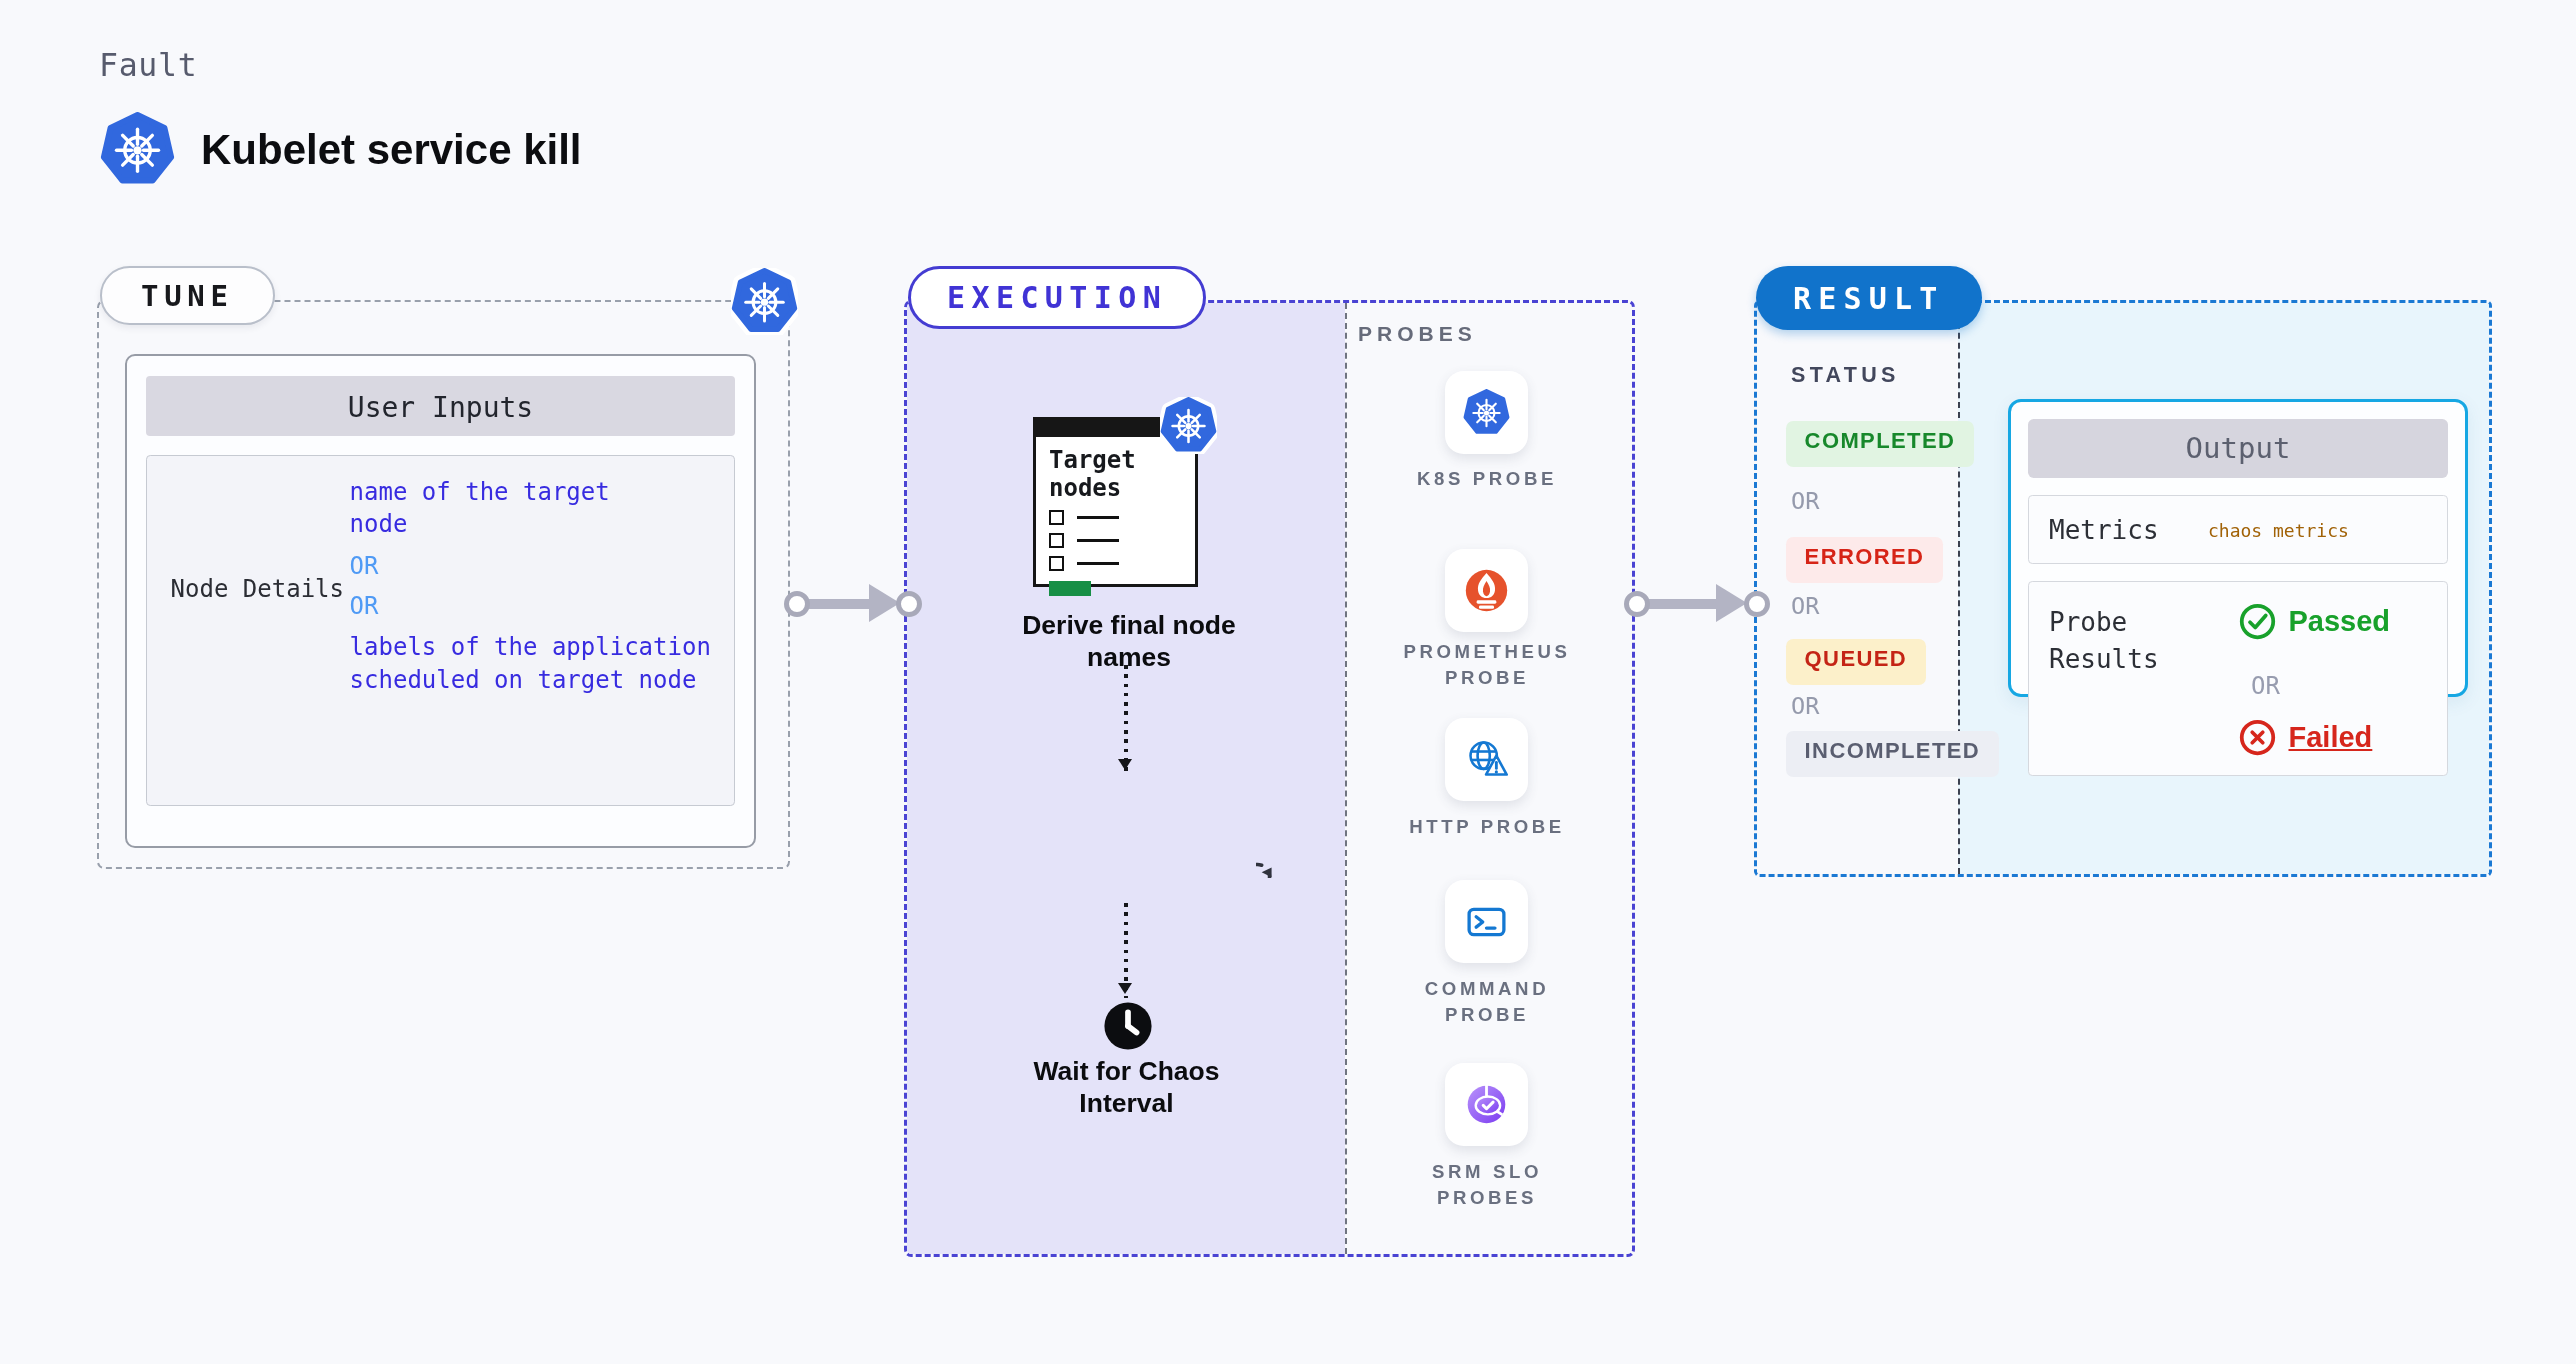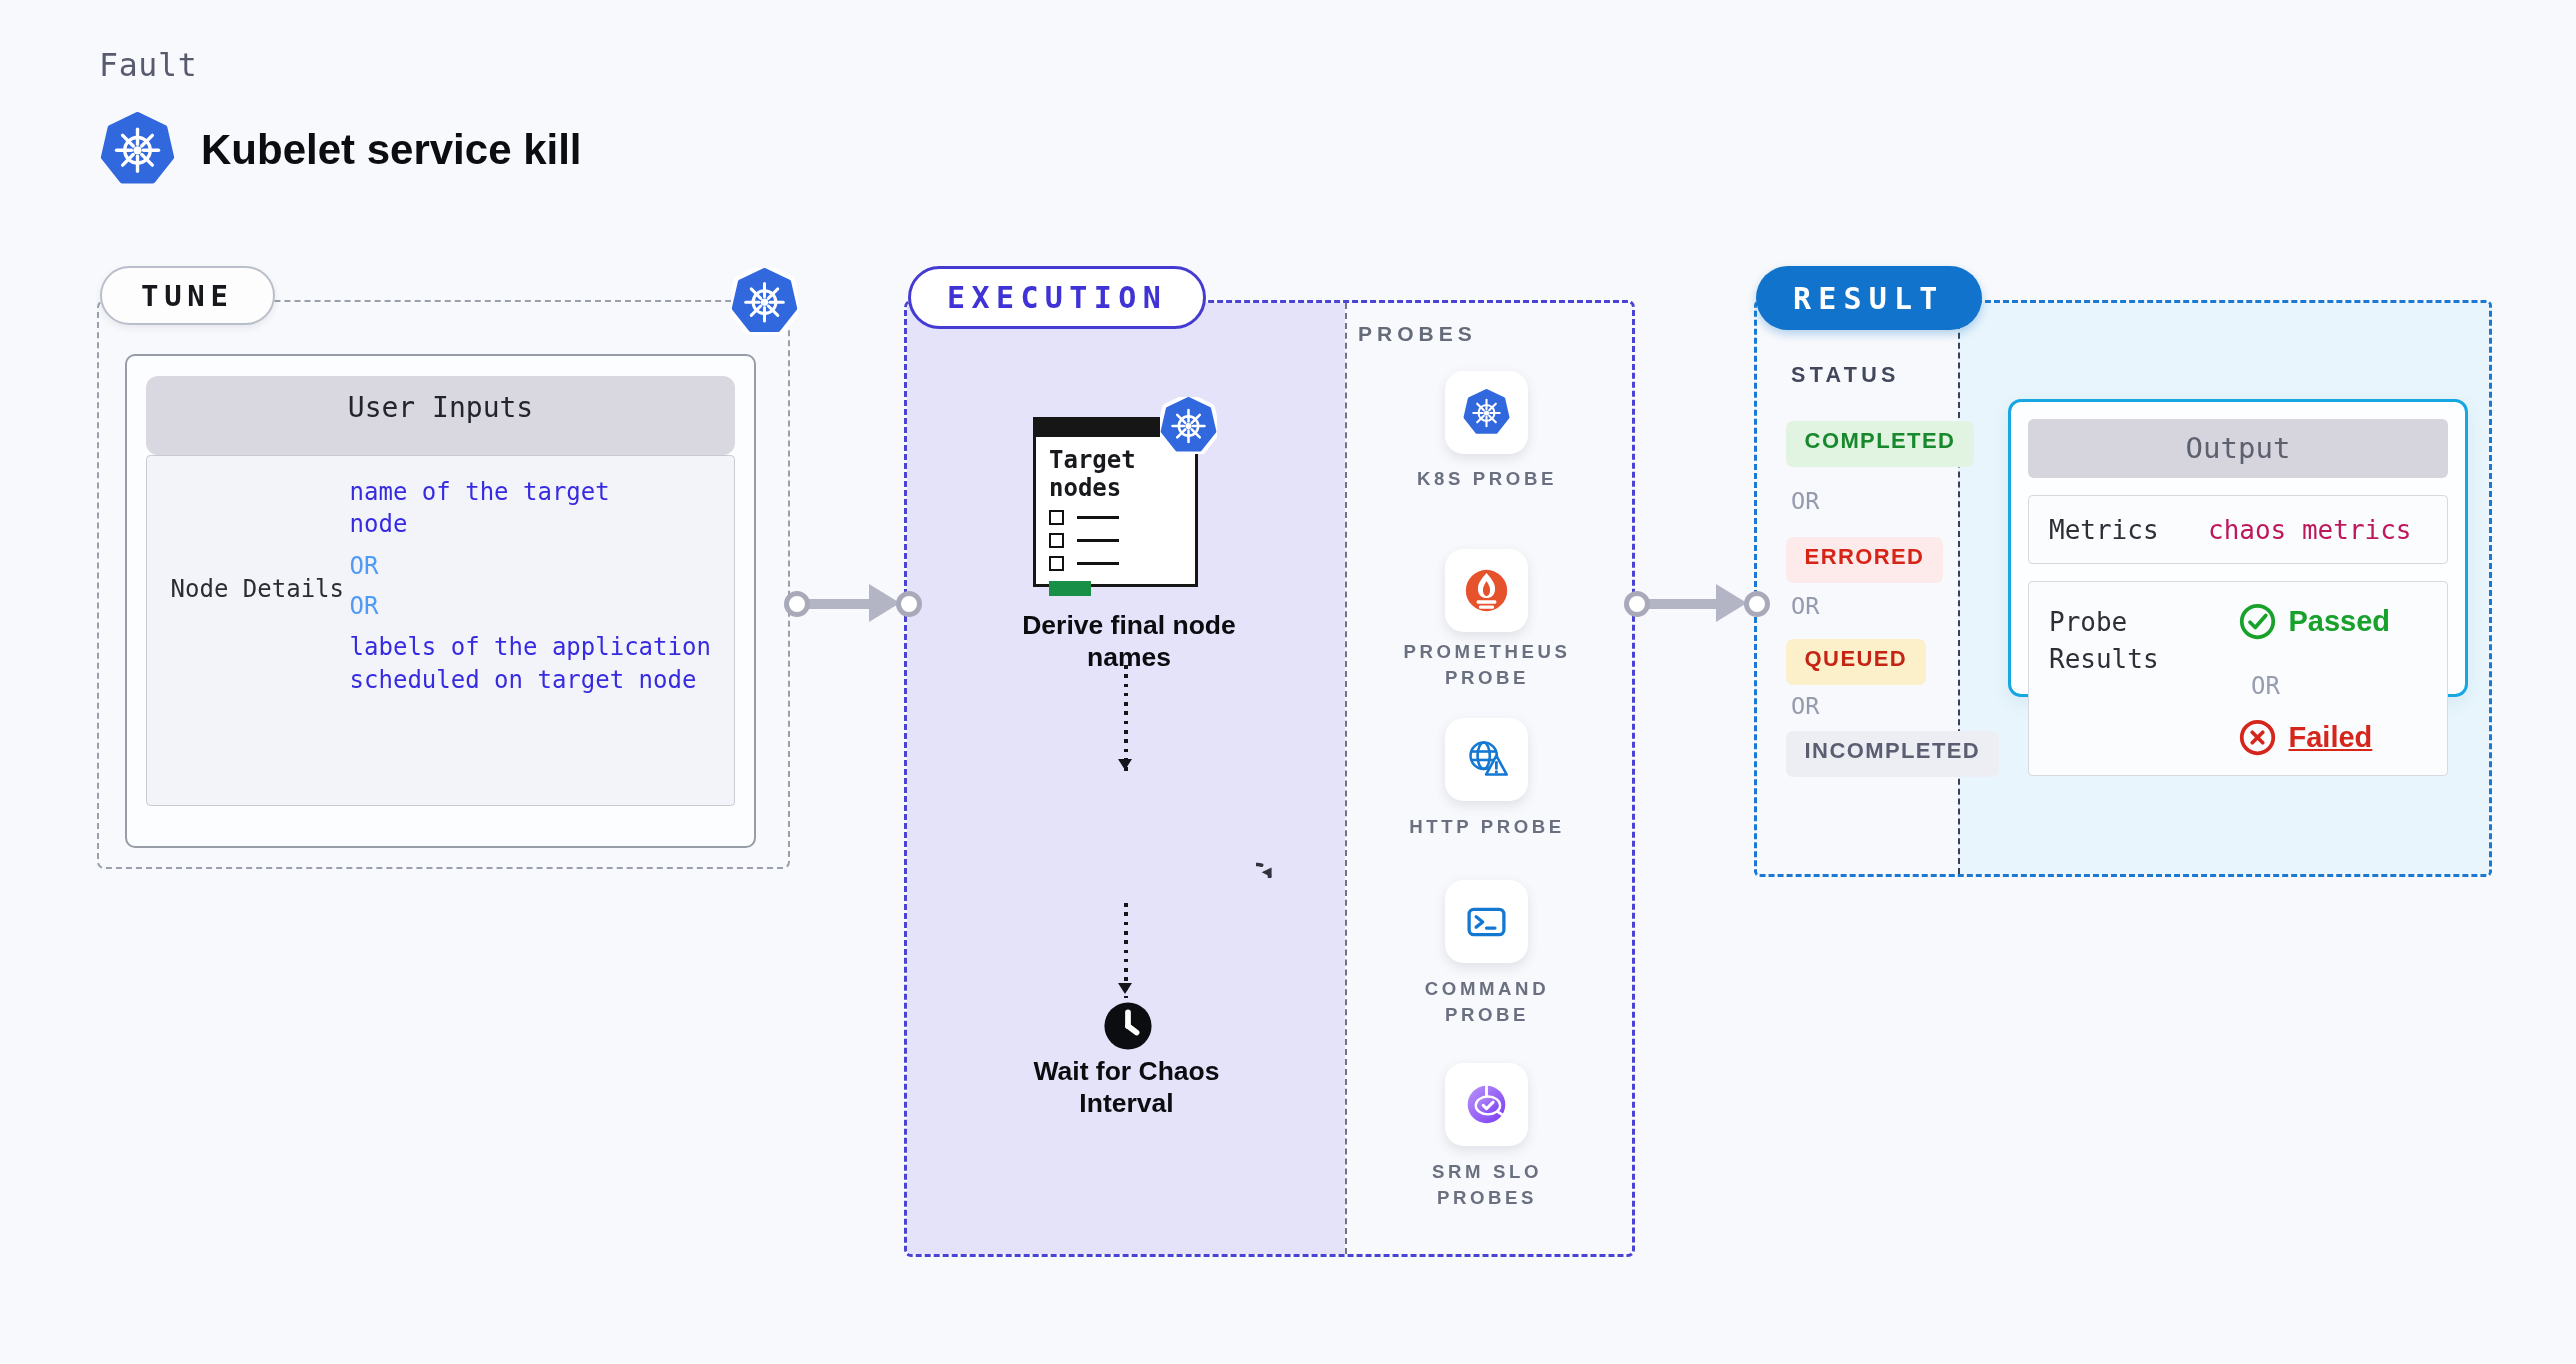--- a/index.html
+++ b/index.html
@@ -26,21 +26,21 @@
   .result-pill { left:1756px; top:266px; height:64px; padding:0 37px; background:#1173cb;
     font-size:30px; font-weight:bold; letter-spacing:7.2px; color:#ffffff;
     box-shadow:0 4.3px 10px rgba(17,115,203,.30); }
 
   
   .tune-box { left:97px; top:300px; width:693px; height:569px;
     border:2.9px dashed #99a0ac; border-radius:7.2px; }
   .tune-k8s { left:731px; top:268px; width:67px; height:67px; z-index:7; }
   .ui-card { left:123px; top:352px; width:631px; height:494px; background:#fcfdff;
     border:2.9px solid #979ca6; border-radius:10px; }
-  .ui-header { left:18.6px; top:20px; right:18.6px; height:79px; background:#d9d8e1; border-radius:12px;
+  .ui-header { left:18.6px; top:20px; right:18.6px; height:60px; background:#d9d8e1; border-radius:4px;
     text-align:center; line-height:64px; font-size:28px; color:#22252d; }
   .ui-body { left:18.6px; top:99px; right:18.6px; height:351px; background:#f3f4f9;
     border:1.4px solid #c6cad2; border-radius:4.3px; }
   .ui-row-label { left:24px; top:119px; font-size:24px; color:#2b2d34; }
   .ui-values { left:203px; top:20px; width:387px; }
   .ui-val { font-size:24px; line-height:1.35; white-space:pre-line; color:#372be0; margin-bottom:10px; }
   .ui-or { font-size:24px; color:#4f9af5; margin:11.5px 0; }
 
   
   .h-arrow { top:590px; height:29px; z-index:5; }
@@ -107,21 +107,21 @@
   .status-or { left:34px; font-size:23.6px; color:#959aac; }
   .so-1 { top:184px; } .so-2 { top:289px; } .so-3 { top:389px; }
 
   .output-box { left:251px; top:96px; width:460px; height:298px; background:#fdfeff;
     border:3.6px solid #16a7e3; border-radius:13px; box-shadow:0 5.7px 17px rgba(22,90,140,.08); }
   .out-header { left:17px; top:17px; right:17px; height:59px; background:#d6d5de; border-radius:5.7px;
     text-align:center; line-height:59px; font-size:29px; color:#5c606f; }
   .out-row { left:17px; right:17px; background:#fbfcfe; border:1.4px solid #d5d8de; border-radius:4.3px; }
   .out-metrics { top:93px; height:69px; }
   .out-metrics-label { left:20px; top:0; line-height:69px; font-size:26px; color:#2c2f36; }
-  .out-metrics-value { left:179px; top:0; line-height:69px; font-size:26px; color:#be185d; }
+  .out-metrics-value { left:179px; top:0; line-height:69px; font-size:18px; color:#a16207; }
   .out-proberes { top:179px; height:195px; }
   .out-pr-label { left:20px; top:21.5px; width:143px; font-size:26px; color:#2c2f36; line-height:1.45; }
   .pr-row { position:absolute; left:209px; display:flex; align-items:center; gap:11.5px; }
   .pr-passed { top:20px; } .pr-failed { top:136px; }
   .pr-row svg { width:39px; height:39px; }
   .pr-passed-text { font-size:29px; font-weight:bold; color:#18a12b; }
   .pr-failed-text { font-size:29px; font-weight:bold; color:#d6261c;text-decoration:underline; }
   .pr-or { left:222px; top:90px; font-size:24px; color:#979caf; }
 </style>
 </head>

